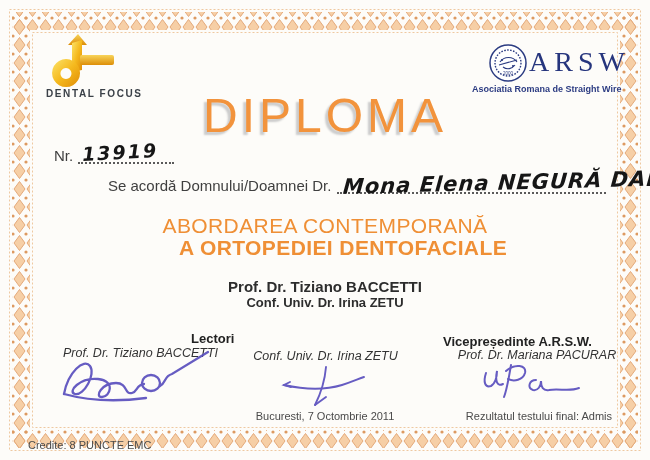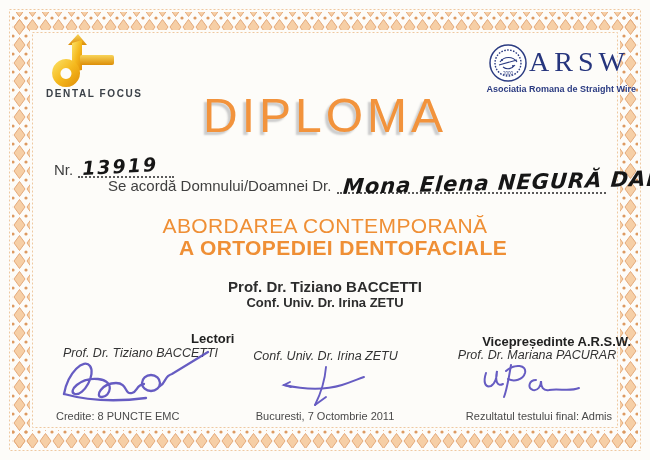--- a/index.html
+++ b/index.html
@@ -12,30 +12,30 @@
   .border-frame { left:0; top:0; z-index:1; pointer-events:none; }
   .content { z-index:2; }
 
   
   .df-logo { left:46px; top:34px; }
   .df-label { left:46px; top:88px; width:130px; font-size:10px; font-weight:bold;
               letter-spacing:1.6px; color:#3b4148; }
   .arsw-seal { left:486px; top:42px; }
   .arsw-word { left:529px; top:46px; font-family:"Liberation Serif", serif;
                font-size:28px; color:#26357d; letter-spacing:5px; }
-  .arsw-sub  { left:472px; top:84px; width:164px; text-align:right;
+  .arsw-sub  { left:472px; top:84px; width:164px; text-align:left;
                font-size:9px; font-weight:bold; color:#2c3c82; }
 
   
   .diploma-title { left:0; right:0; top:88px; text-align:center;
     font-size:48px; letter-spacing:4px; color:#f2933c; font-weight:normal;
     text-shadow:-3px 3px 2px #cccccc; }
 
   
-  .nr-row { left:54px; top:156px; display:flex; align-items:flex-end; font-size:15px; }
+  .nr-row { left:54px; top:142px; display:flex; align-items:flex-end; font-size:15px; }
   .dotted { border-bottom:2px dotted #5a5a5a; position:relative; }
   .nr-dotted { width:96px; height:20px; margin-left:5px; }
   .hand { font-family:"DejaVu Sans", sans-serif; font-weight:bold; font-style:italic;
           color:#161616; }
   .nr-value { position:absolute; left:4px; bottom:-1px; font-size:19px;
               transform:rotate(-3deg); letter-spacing:2px; }
   .awardee-row { left:68px; top:170px; right:44px; display:flex; align-items:flex-end;
                  font-size:15px; }
   .awardee-label { white-space:nowrap;margin-left:40px; }
   .name-dotted { flex:1; height:22px; margin-left:6px; }
@@ -51,30 +51,30 @@
   .sustinut  { top:262px; font-size:13px; }
   .lect1 { top:278px; font-size:15px; font-weight:bold; color:#2d2d2d; }
   .lect2 { top:295px; font-size:13px; font-weight:bold; color:#2d2d2d; }
 
   
   .lectori { left:178px; top:331px; font-size:13px; font-weight:bold; color:#222;padding-left:13px; }
   .sig-name { font-style:italic; font-size:12.5px; color:#333; text-align:center; }
   .sig-left-name   { left:58px;  top:346px; width:165px; }
   .sig-center-name { left:248px; top:349px; width:155px; }
   .sig-right-title { left:443px; top:334px; width:188px; font-size:13px; font-weight:bold;
-                     color:#222; text-align:right; }
+                     color:#222; text-align:left; }
   .sig-right-name  { left:443px; top:348px; width:188px; }
   .sig-svg { pointer-events:none; }
   .sig-a { left:56px;  top:350px; }
   .sig-b { left:280px; top:364px; }
   .sig-c { left:478px; top:360px; }
 
   
   .foot { top:410px; font-size:11px; color:#4a4a4a; }
-  .foot-credits { left:56px; }
+  .foot-credits { left:28px;margin-top:29px; }
   .foot-date { left:0; right:0; text-align:center; }
   .foot-result { right:38px; }
 </style>
 </head>
 <body>
 
 <div class="page">
 
   <svg class="abs border-frame" width="650" height="460">
     <defs>

